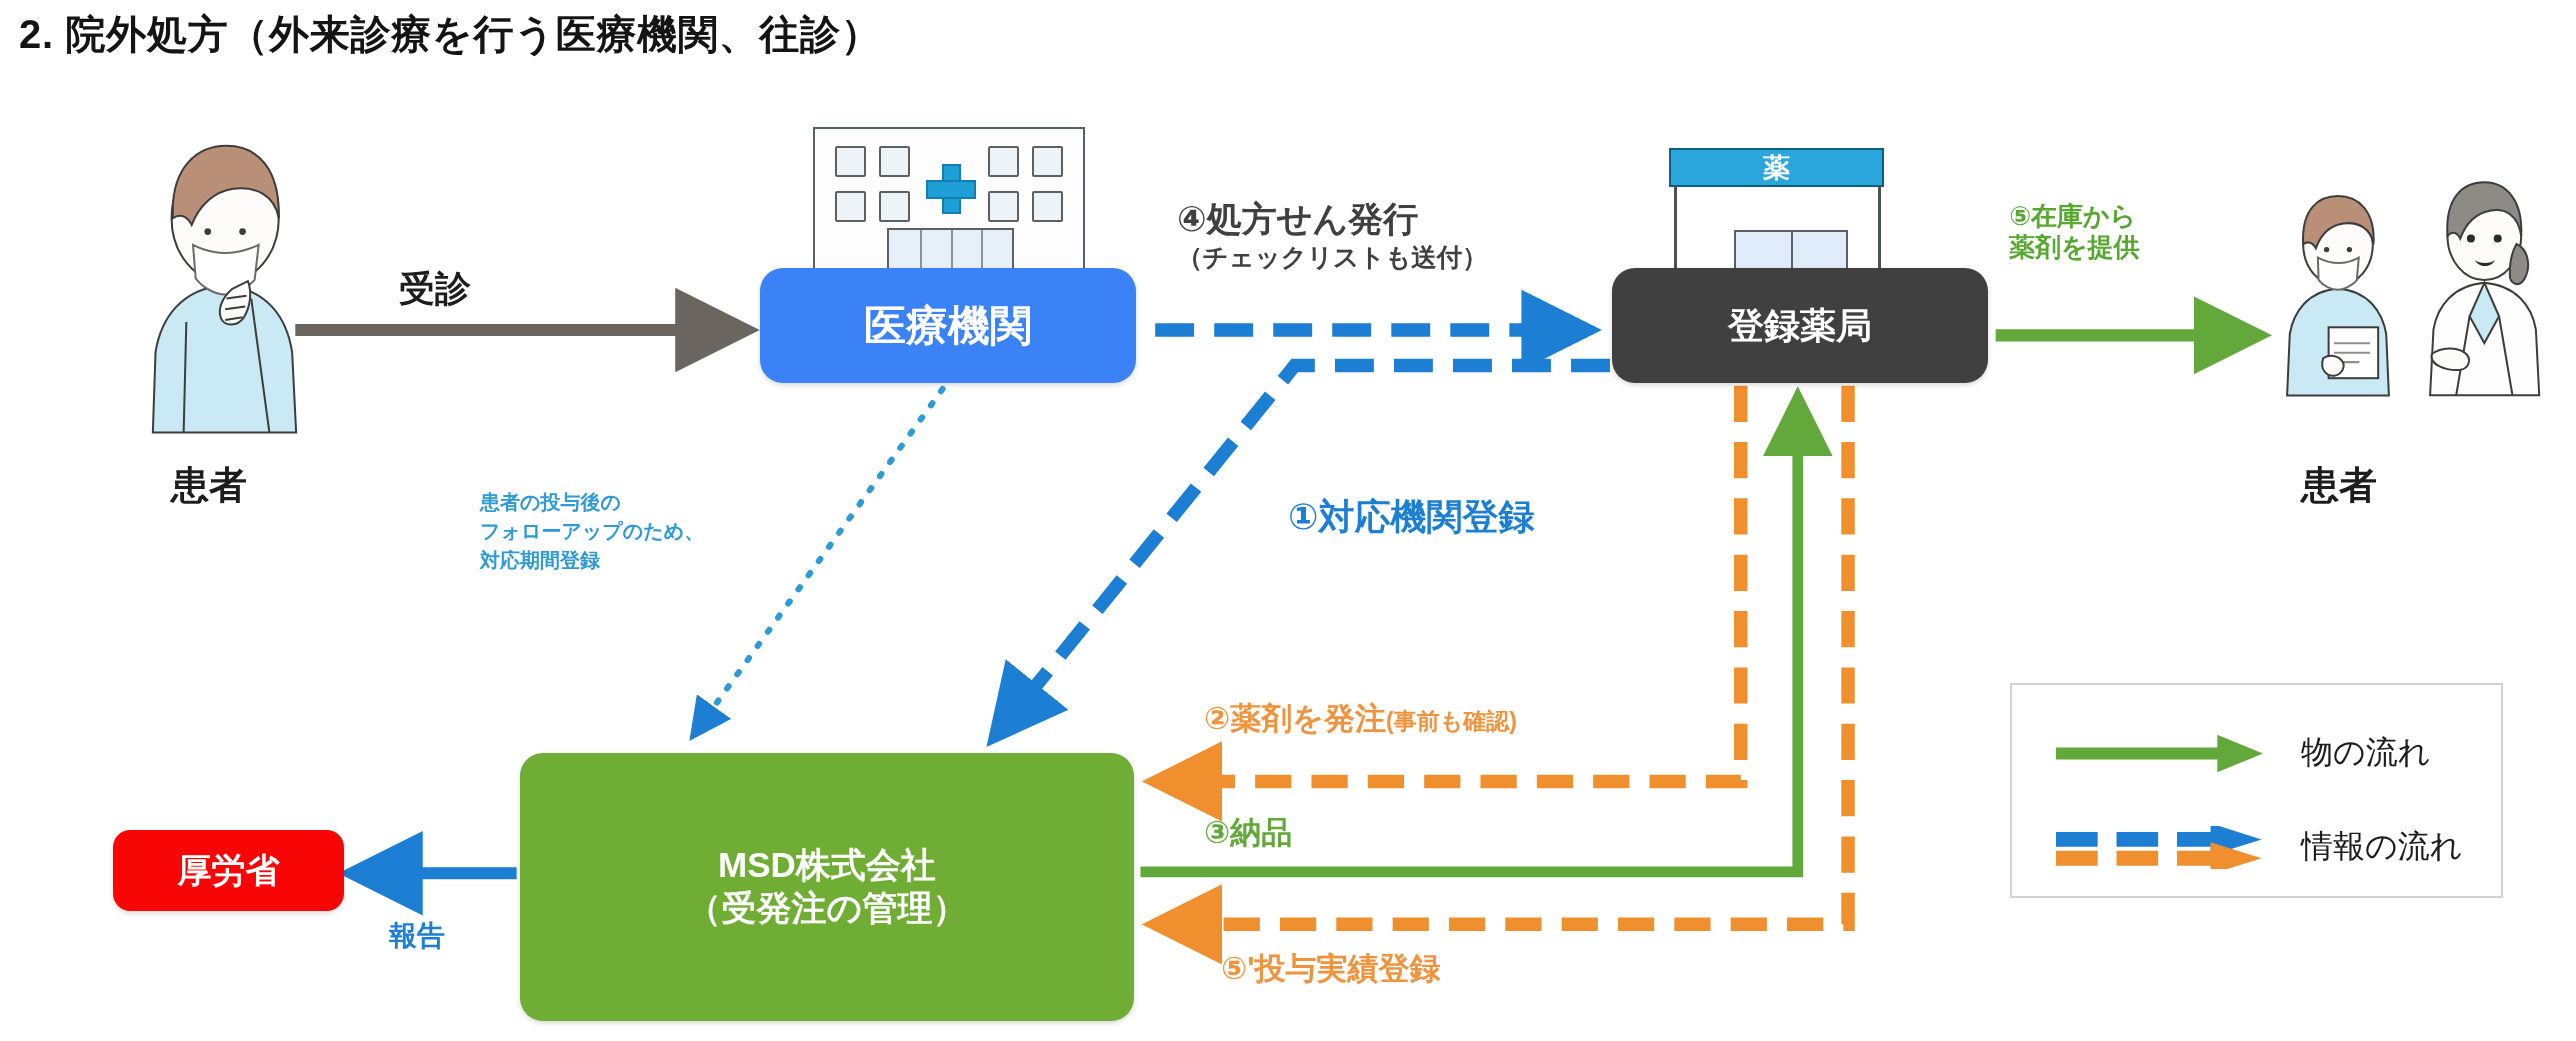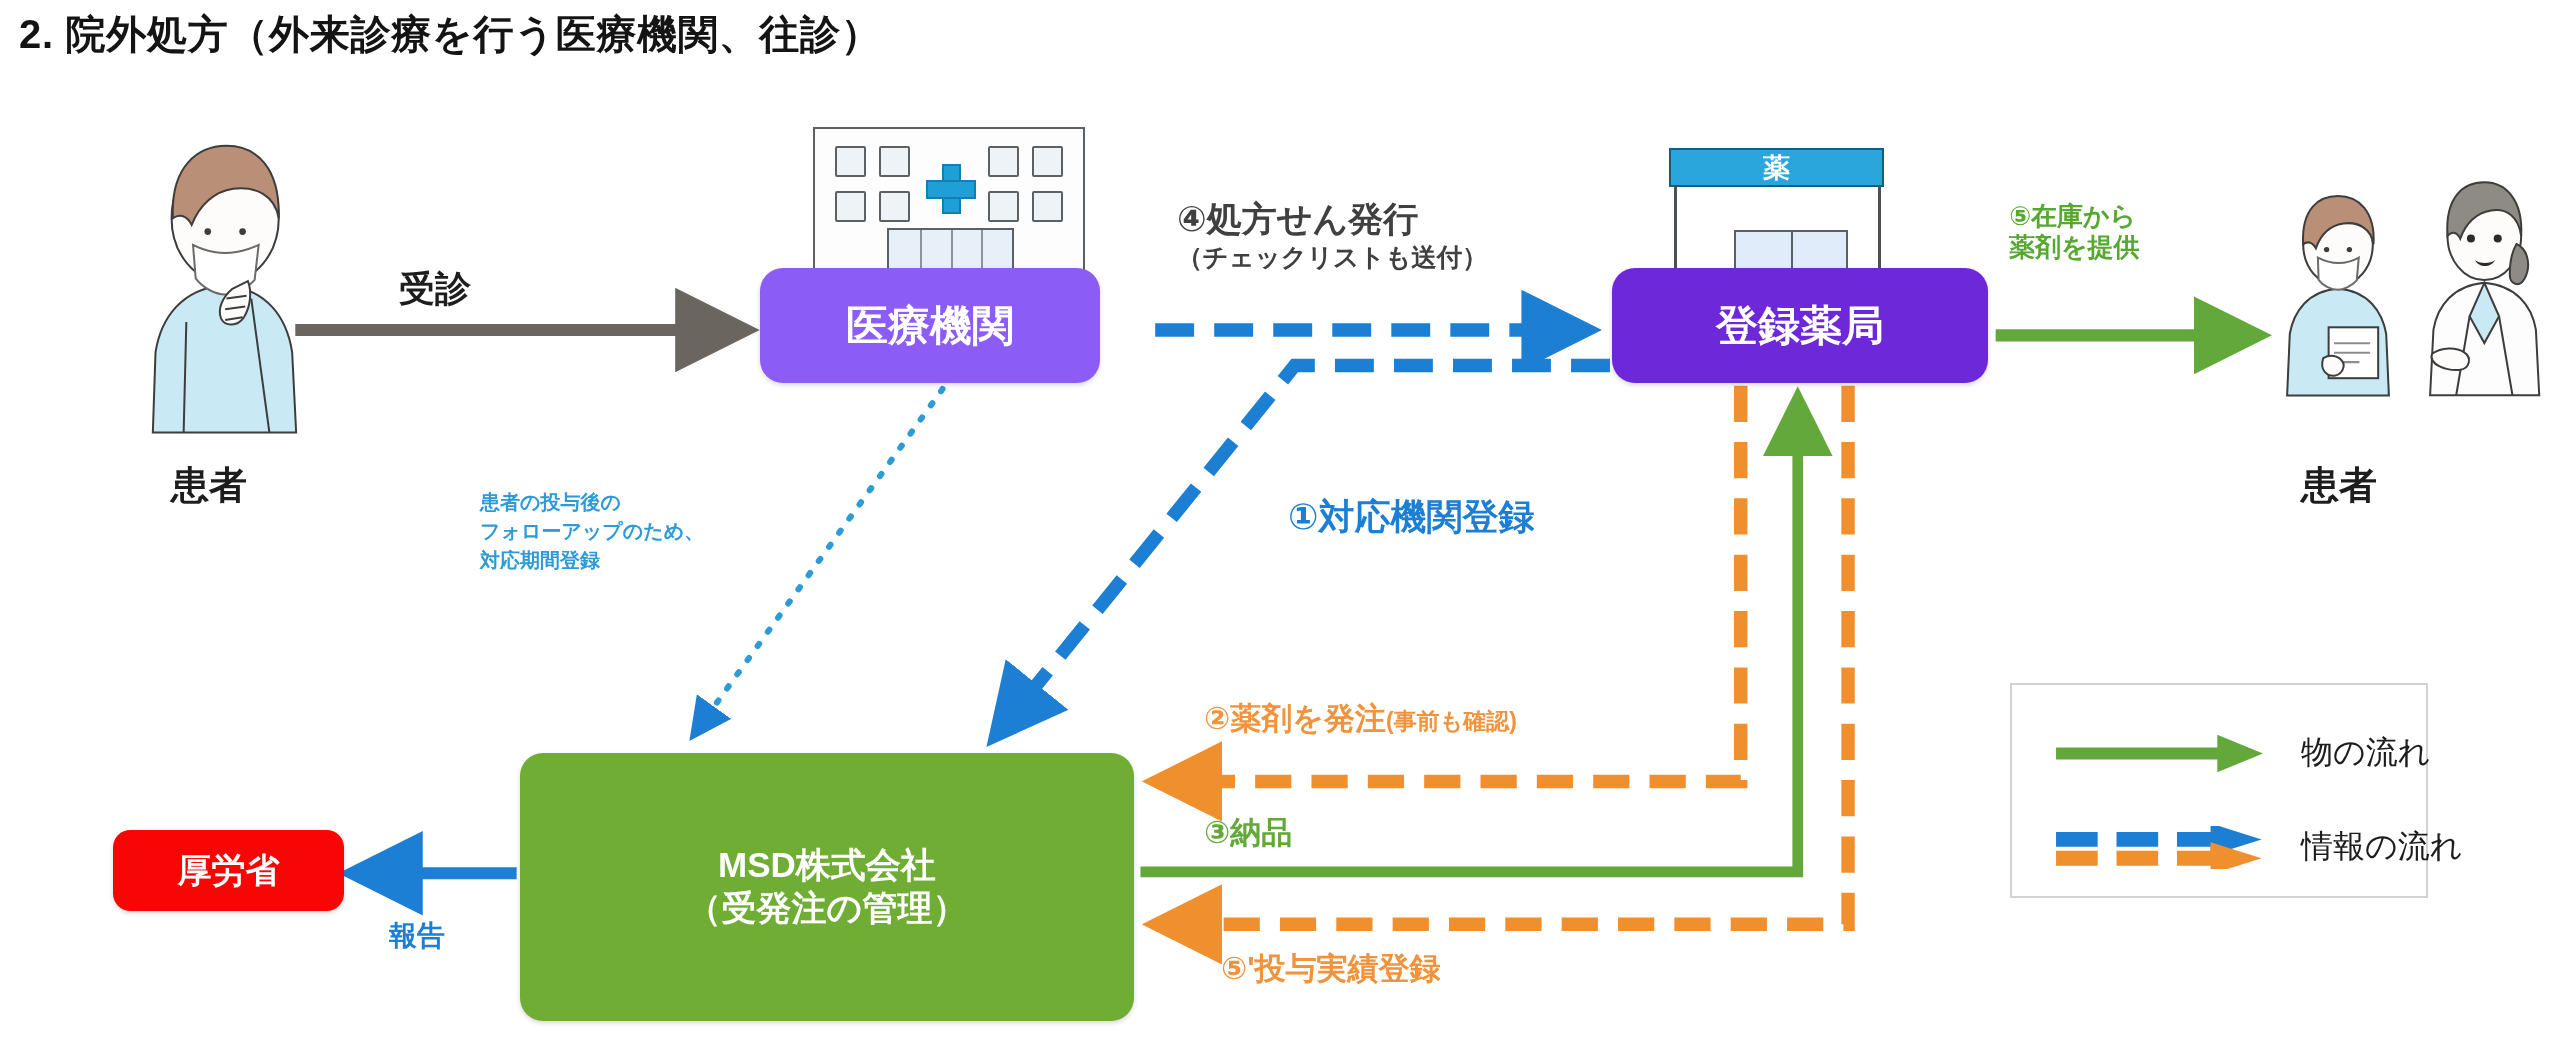--- a/index.html
+++ b/index.html
@@ -6,22 +6,22 @@
   body{font-family:"Liberation Sans","DejaVu Sans",sans-serif;}
   #page{position:relative;width:2576px;height:1041px;background:#fff;overflow:hidden;}
 
   .abs{position:absolute;}
 
   
   #title{left:19px;top:6.7px;font-size:40px;font-weight:700;color:#141414;letter-spacing:0.7px;white-space:nowrap;}
 
   
   .node{border-radius:23px;display:flex;align-items:center;justify-content:center;text-align:center;color:#fff;font-weight:700;line-height:1.22;box-shadow:0 2px 5.4px rgba(0,0,0,.16);}
-  #node-hospital{left:760px;top:268px;width:340px;height:115px;background:#8b5cf6;font-size:42px;}
-  #node-pharmacy{left:1612px;top:268px;width:376px;height:115px;background:#6d28d9;font-size:42px;}
+  #node-hospital{left:760px;top:268px;width:376px;height:115px;background:#3b82f6;font-size:42px;}
+  #node-pharmacy{left:1612px;top:268px;width:376px;height:115px;background:#404040;font-size:36px;}
   #node-msd{left:520px;top:753px;width:614px;height:268px;background:#6fad35;font-size:35px;}
   #node-mhlw{left:113px;top:830px;width:231px;height:81px;background:#f80505;font-size:34px;border-radius:17.4px;}
 
   
   #icon-hospital{left:813px;top:127px;width:272px;height:149px;background:#fdfdfd;border:2.7px solid #5b6065;box-sizing:border-box;}
   #icon-hospital .win{position:absolute;width:31px;height:31px;background:#eef3f8;border:2.7px solid #5b6065;box-sizing:border-box;border-radius:2px;}
   #icon-hospital .cross{position:absolute;left:111px;top:35px;width:50px;height:50px;}
   #icon-hospital .cross:before,#icon-hospital .cross:after{content:"";position:absolute;background:#1f9fd8;border:2px solid #127fae;box-sizing:border-box;}
   #icon-hospital .cross:before{left:16px;top:0;width:19px;height:50px;}
   #icon-hospital .cross:after{left:0;top:16px;width:50px;height:19px;}
@@ -53,21 +53,21 @@
   #lbl-05p{left:1221px;top:951px;font-size:31px;color:#f0933c;}
   #lbl-houkoku{left:389px;top:919px;font-size:28px;color:#1d7fd4;}
   #lbl-dotted{left:480px;top:488px;font-size:20px;color:#2e9bd6;font-weight:700;line-height:1.45;}
 
   
   .person-label{font-size:38px;font-weight:700;color:#1d1d1d;}
   #lbl-patient-left{left:171px;top:460px;}
   #lbl-patient-right{left:2301px;top:460px;}
 
   
-  #legend{left:2010px;top:683px;width:418px;height:215px;background:#fff;border:2px solid #d2d2d2;box-sizing:border-box;}
+  #legend{left:2010px;top:683px;width:493px;height:215px;background:#fff;border:2px solid #d2d2d2;box-sizing:border-box;}
   .legend-row{position:absolute;display:flex;align-items:center;}
   #legend-row-0{left:40px;top:46px;}
   #legend-row-1{left:40px;top:140px;}
   .legend-text{font-size:32px;color:#1d1d1d;margin-left:34px;white-space:nowrap;}
   .lg-arrow{width:215px;height:43px;}
 
   
   .person{position:absolute;}
 </style>
 </head>

